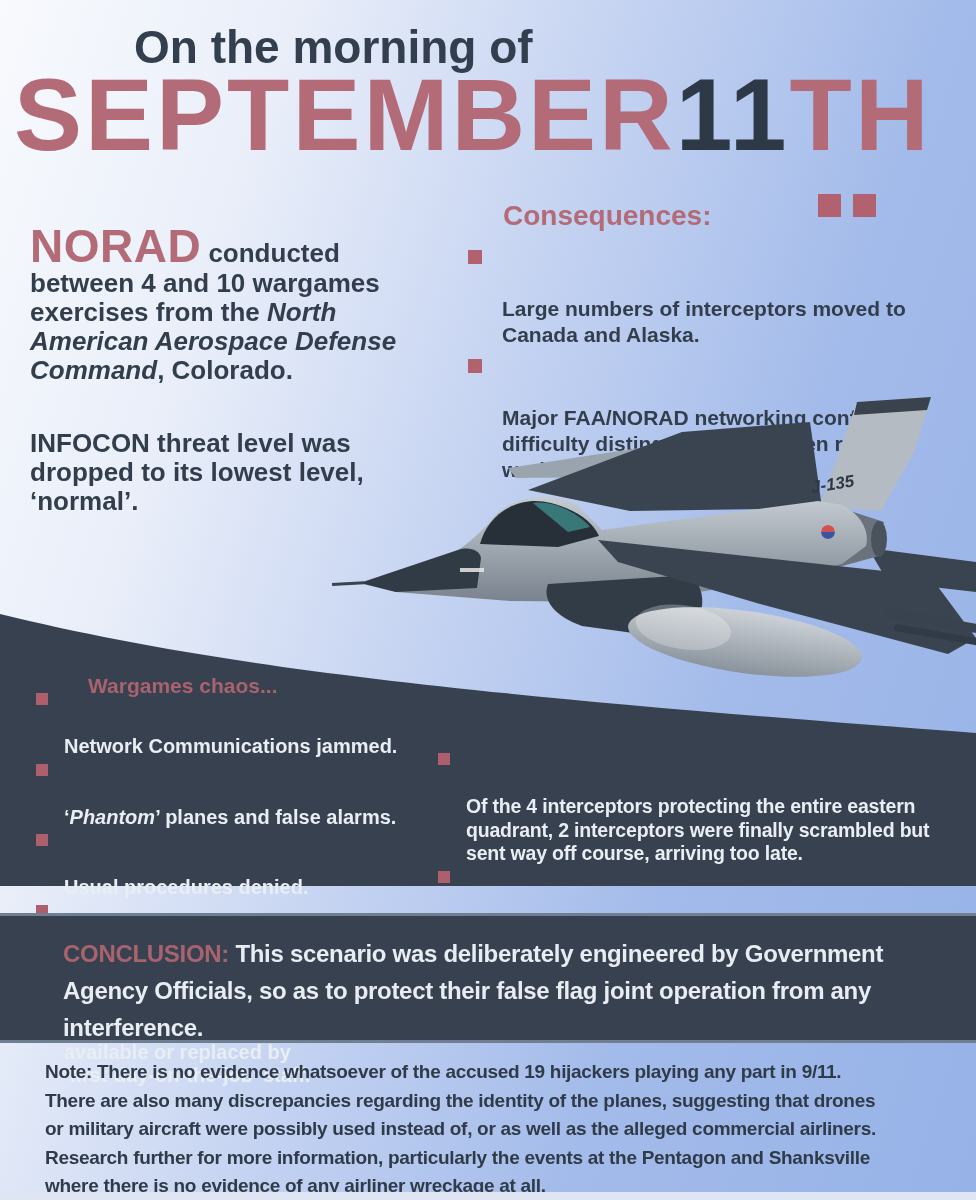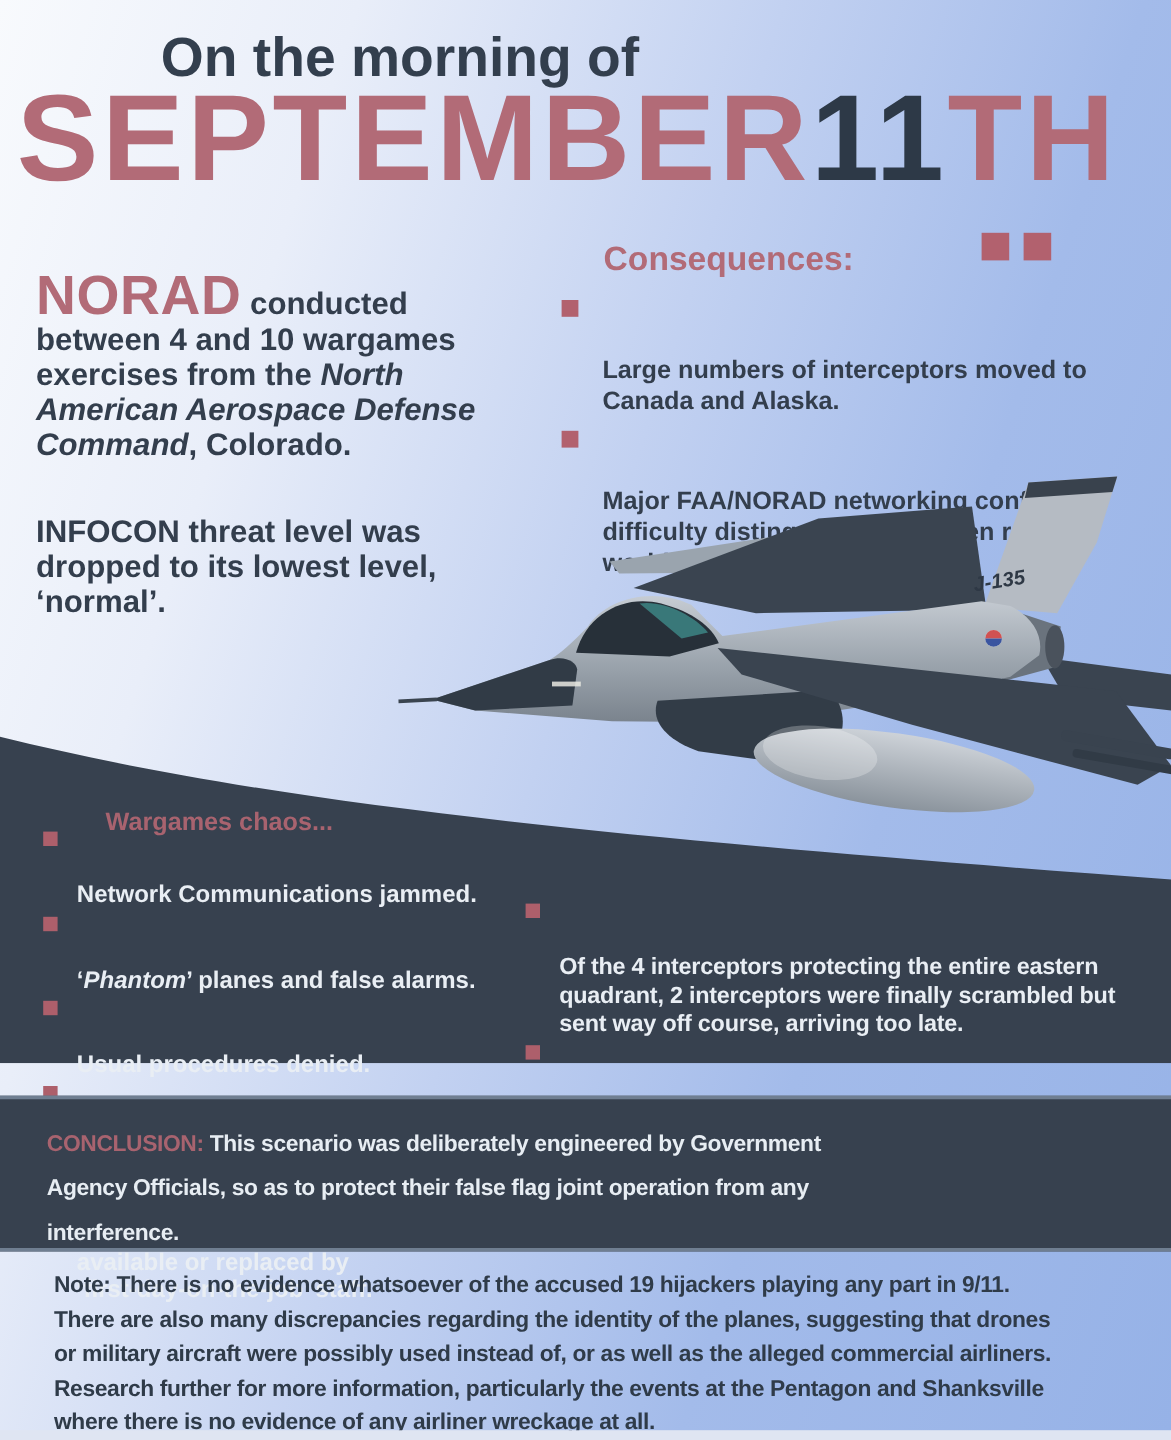--- a/index.html
+++ b/index.html
@@ -35,21 +35,21 @@
   .chaos-title{position:absolute;left:88px;top:74px;font-size:21px;color:#a8636f;}
   .chaos-list{position:absolute;color:#e9eef4;}
   .chaos-left{left:36px;top:88px;width:400px;}
   .chaos-right{left:438px;top:148px;width:522px;}
   .chaos .bullet-item{font-size:20px;line-height:23.5px;margin-bottom:0;padding-left:28px;}
   .chaos-right .bullet-item{font-size:19.5px;letter-spacing:-0.2px;}
   .chaos .bullet-item .sq{width:12px;height:12px;top:5px;background:#ad5f6b;}
   
   .conclusion{position:absolute;left:0;top:913px;width:976px;height:130px;background:#37414f;box-sizing:border-box;
     border-top:3px solid rgba(158,177,201,0.55);border-bottom:3px solid rgba(158,177,201,0.55);}
-  .conclusion .text{position:absolute;left:39px;top:19px;width:880px;font-size:19px;line-height:37px;
+  .conclusion .text{position:absolute;left:63px;top:19px;width:880px;font-size:24px;line-height:37px;
     letter-spacing:-0.3px;color:#e7edf3;white-space:pre-line;}
   .conclusion .label{color:#a8636f;}
   
   .note{position:absolute;left:45px;top:1058px;width:905px;font-size:19px;line-height:28.5px;
     letter-spacing:-0.3px;color:#2f3b49;white-space:pre-line;}
 </style>
 </head>
 <body>
 
 <div class="poster">

